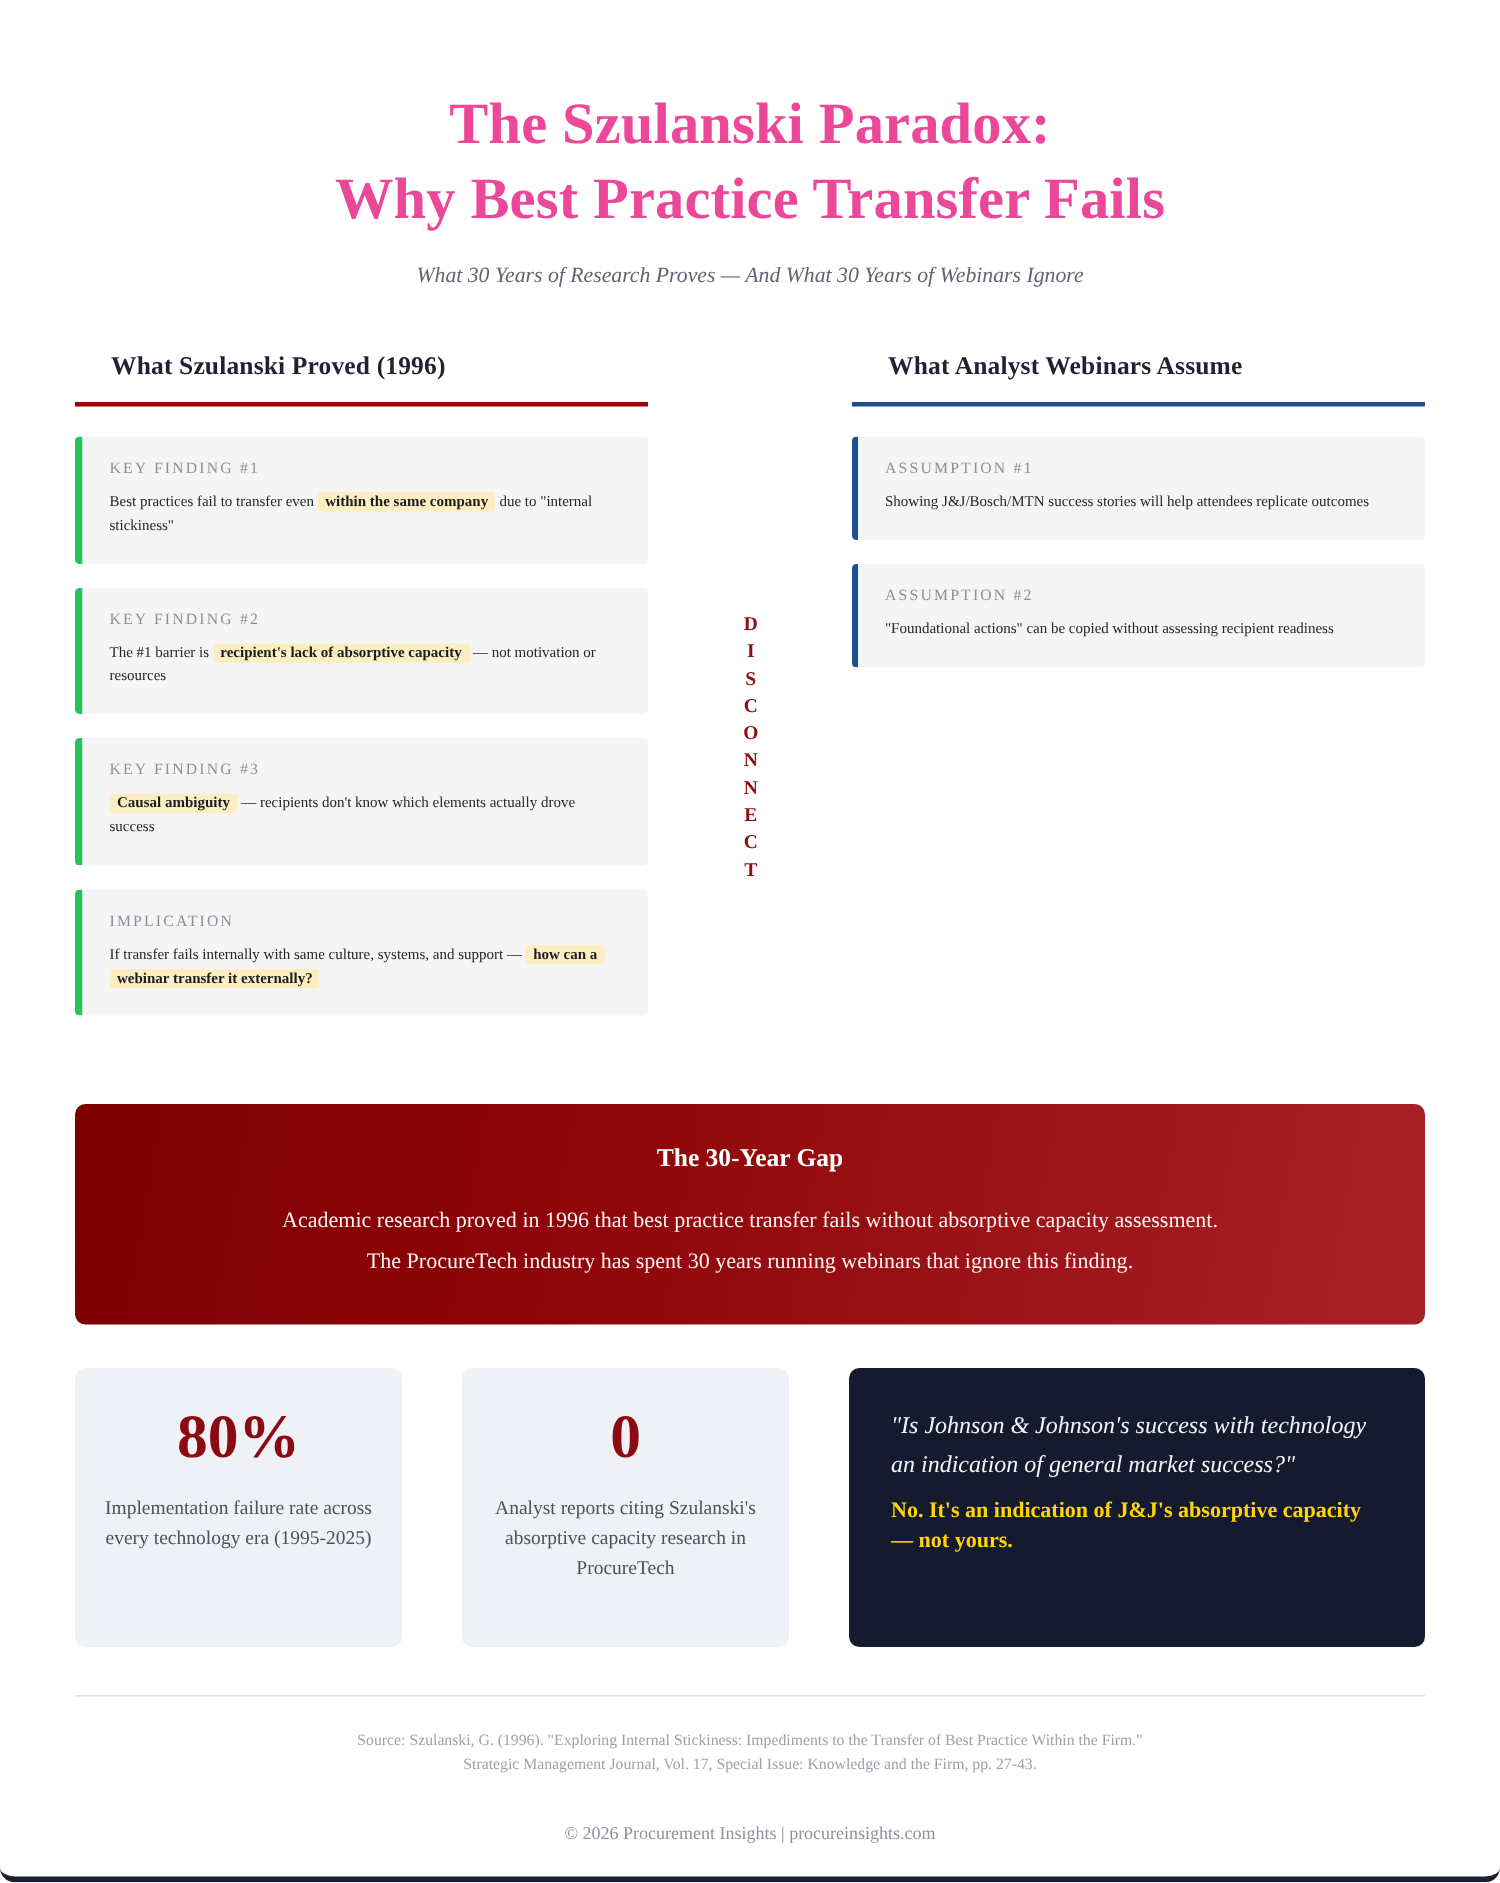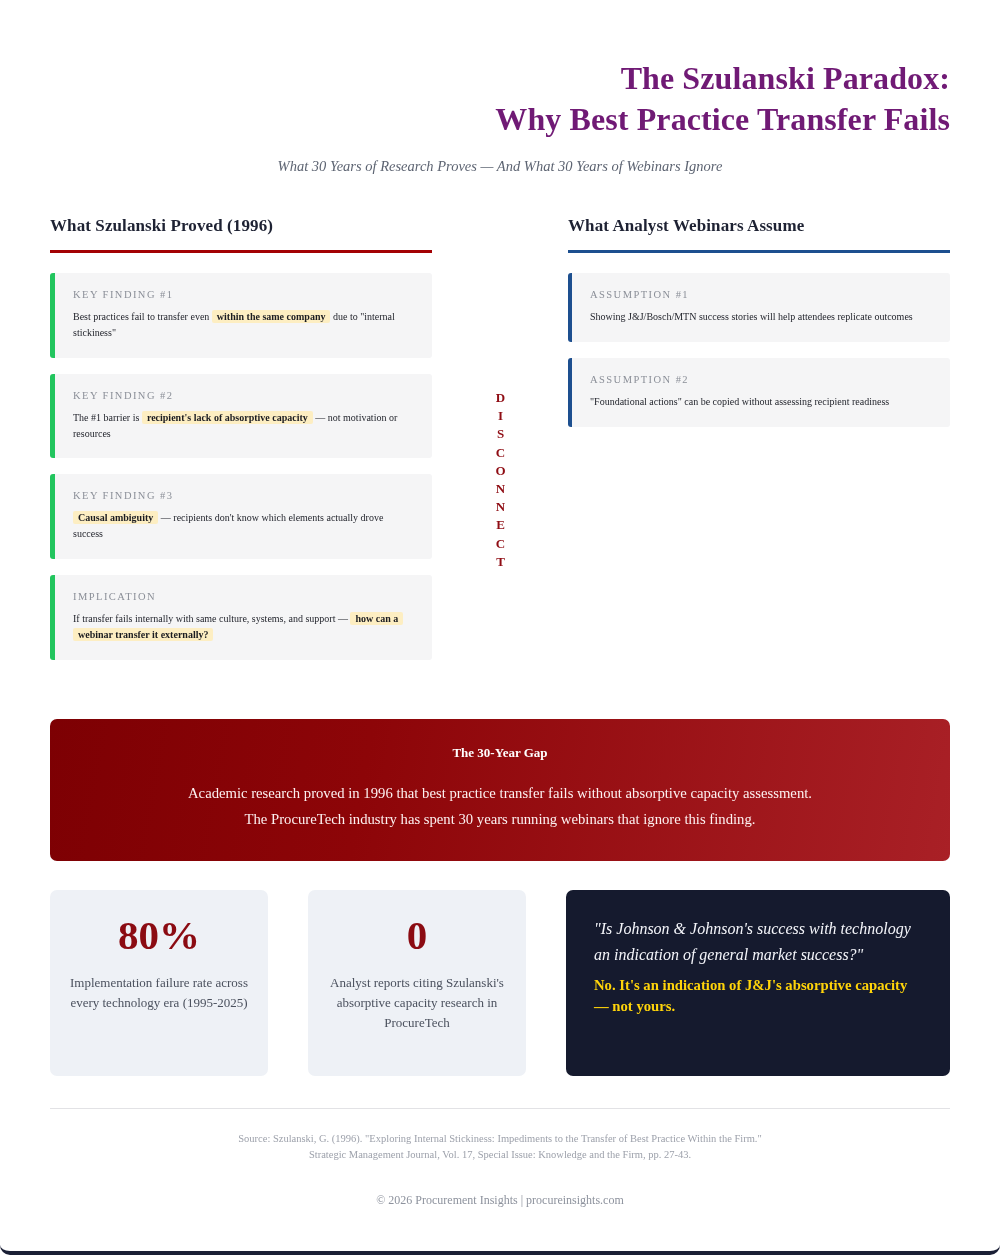--- a/index.html
+++ b/index.html
@@ -25,23 +25,23 @@
     border-radius: 10px;
     border-bottom: 4px solid #1a1f35;
     overflow: hidden;
   }
   .inner {
     padding: 46px 50px 0 50px;
   }
 
   
   .title {
-    text-align: right;
-    color: #701a75;
-    font-size: 32px;
+    text-align: center;
+    color: #ec4899;
+    font-size: 39px;
     font-weight: bold;
     line-height: 1.27;
     letter-spacing: .1px;
     margin: 12px 0 0 0;
   }
   .title .l2 { display: block; }
   .subtitle {
     text-align: center;
     font-style: italic;
     font-size: 14.5px;
@@ -74,20 +74,21 @@
     font-weight: 600;
     color: #8f0d14;
     margin-top: 70px;
   }
 
   .col-head {
     font-size: 17px;
     font-weight: bold;
     color: #1e2233;
     letter-spacing: .1px;
+    margin-left: 24px;
   }
   .head-rule {
     height: 3px;
     margin-top: 14px;
     margin-bottom: 20px;
   }
   .rule-red  { background: #a30104; }
   .rule-blue { background: #1c4f8f; }
 
   .card {
@@ -126,21 +127,21 @@
   .banner {
     margin: 43px 0 0 0;
     border-radius: 7px;
     background: linear-gradient(100deg, #7d0003 0%, #8d0508 35%, #a92026 100%);
     color: #ffffff;
     text-align: center;
     padding: 26px 30px 29px 30px;
     box-sizing: border-box;
   }
   .banner-title {
-    font-size: 13px;
+    font-size: 17px;
     font-weight: bold;
     margin-bottom: 19px;
   }
   .banner-line {
     font-size: 14.7px;
     line-height: 1.78;
     color: #fdf1f1;
   }
 
   

